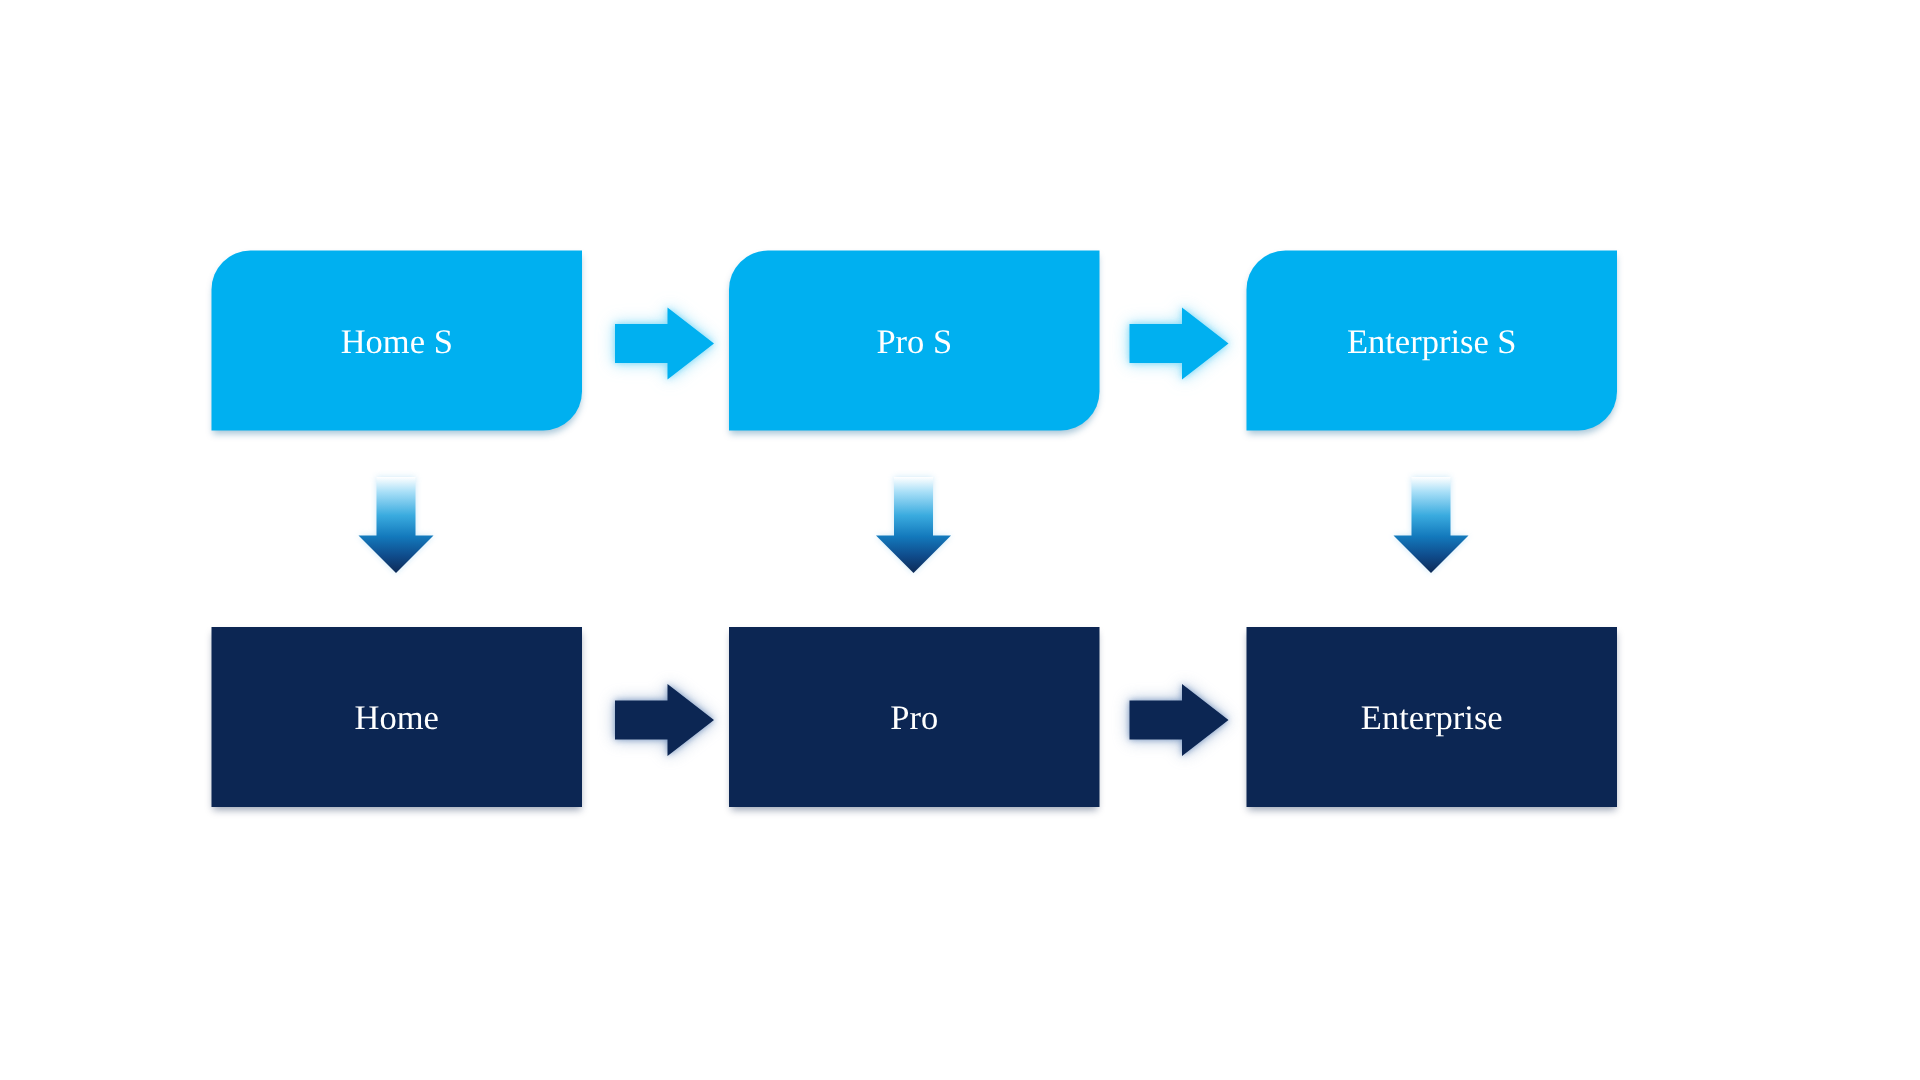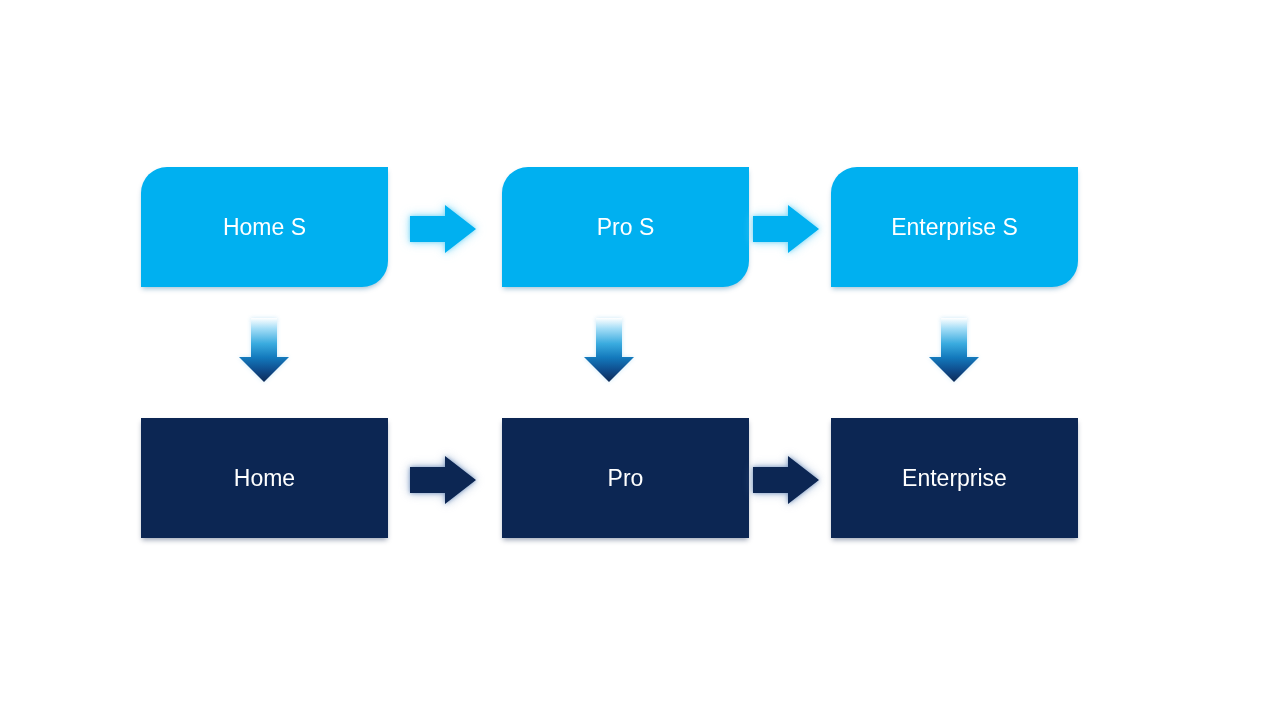--- a/index.html
+++ b/index.html
@@ -1,34 +1,34 @@
 <!DOCTYPE html>
 <html style="--c-bg: #FFFFFF; --c-top: #00B0F0; --c-bottom: #0C2653; --c-text: #FFFFFF; --dg0: #FFFFFF; --dg1: #A6DEF7; --dg2: #3AABDF; --dg3: #1379BC; --dg4: #0F4C8C; --dg5: #0E2A56;"><head>
 <meta charset="utf-8">
 <style>
   html,body{margin:0;padding:0;background:#ffffff;}
   .canvas{
     position:relative;width:1280px;height:600px;background:var(--c-bg,#ffffff);
-    overflow:hidden;font-family:Liberation Sans, sans-serif;
+    overflow:hidden;font-family:Liberation Serif, serif;
   }
   .box{
     position:absolute;width:247px;height:120px;
     display:flex;align-items:center;justify-content:center;
     color:var(--c-text,#ffffff);font-size:23px;line-height:1;
   }
   .top-box{
     top:167px;background:var(--c-top,#00B0F0);
     border-radius:26px 0 26px 0;
     box-shadow:0 3px 5px -1px rgba(0,90,140,.35);
   }
   .bottom-box{
     top:418px;background:var(--c-bottom,#0C2653);
     box-shadow:0 3px 5px -1px rgba(10,30,70,.40);
   }
-  .c1{left:141px}.c2{left:502px}.c3{left:831px}
+  .c1{left:141px}.c2{left:486px}.c3{left:831px}
 
   .arrow{position:absolute;}
   .arrow svg{display:block;width:100%;height:100%;overflow:visible;}
 
   .ra{width:66px;height:48px;}
   .ra.row-top{top:205px}
   .ra.row-bottom{top:456px}
   .g1{left:410px}.g2{left:753px}
   .ra.light svg{
     fill:var(--c-top,#00B0F0);

